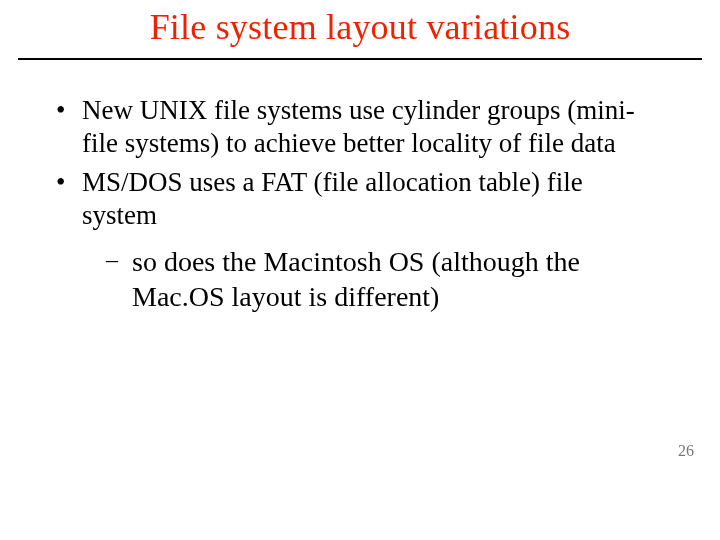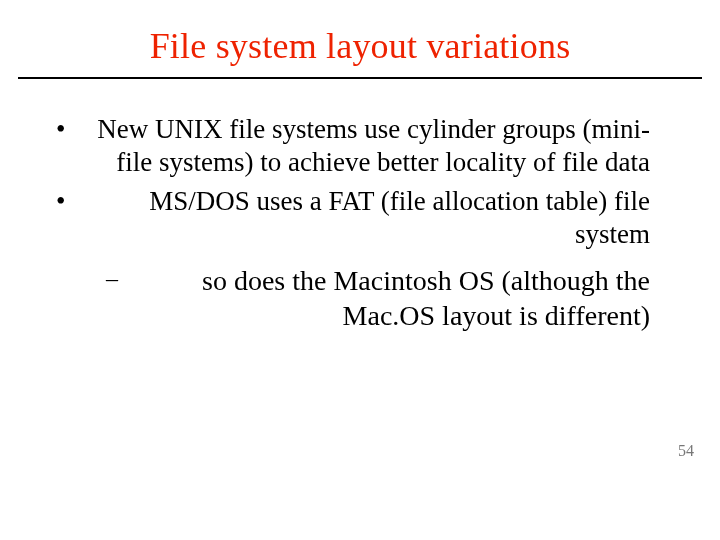--- a/index.html
+++ b/index.html
@@ -11,40 +11,39 @@
       width: 720px;
       height: 540px;
       background: #ffffff;
       font-family: "Times New Roman", Times, serif;
       color: #000000;
       position: relative;
     }
     .slide {
       width: 720px;
       height: 476px;
-      padding: 25px 0 0 0;
+      padding: 6px 0 0 0;
       position: relative;
     }
     .title {
       color: #ee2200;
       font-size: 36px;
       font-weight: 400;
       text-align: center;
       padding: 0 40px 10px 40px;
       letter-spacing: 0.2px;
     }
     .hr {
       border: none;
       border-top: 2px solid #000000;
       margin: 0 18px 0 18px;
     }
     .bullets {
       list-style: none;
       padding: 34px 70px 0 50px;
-      text-align: right;
     }
     .bullets > li {
       position: relative;
       font-size: 27px;
       line-height: 1.22;
       padding-left: 32px;
       margin-bottom: 6px;
     }
     .bullets > li::before {
       content: "•";
@@ -88,14 +87,14 @@
   <hr class="hr">
   <ul class="bullets">
     <li>New UNIX file systems use cylinder groups (mini-file systems) to achieve better locality of file data</li>
     <li>
       <span>MS/DOS uses a FAT (file allocation table) file system</span>
       <ul class="subbullets">
         <li>so does the Macintosh OS (although the Mac.OS layout is different)</li>
       </ul>
     </li>
   </ul>
-  <div class="page-number">54</div>
+  <div class="page-number">26</div>
 </div>
 
 </body></html>

